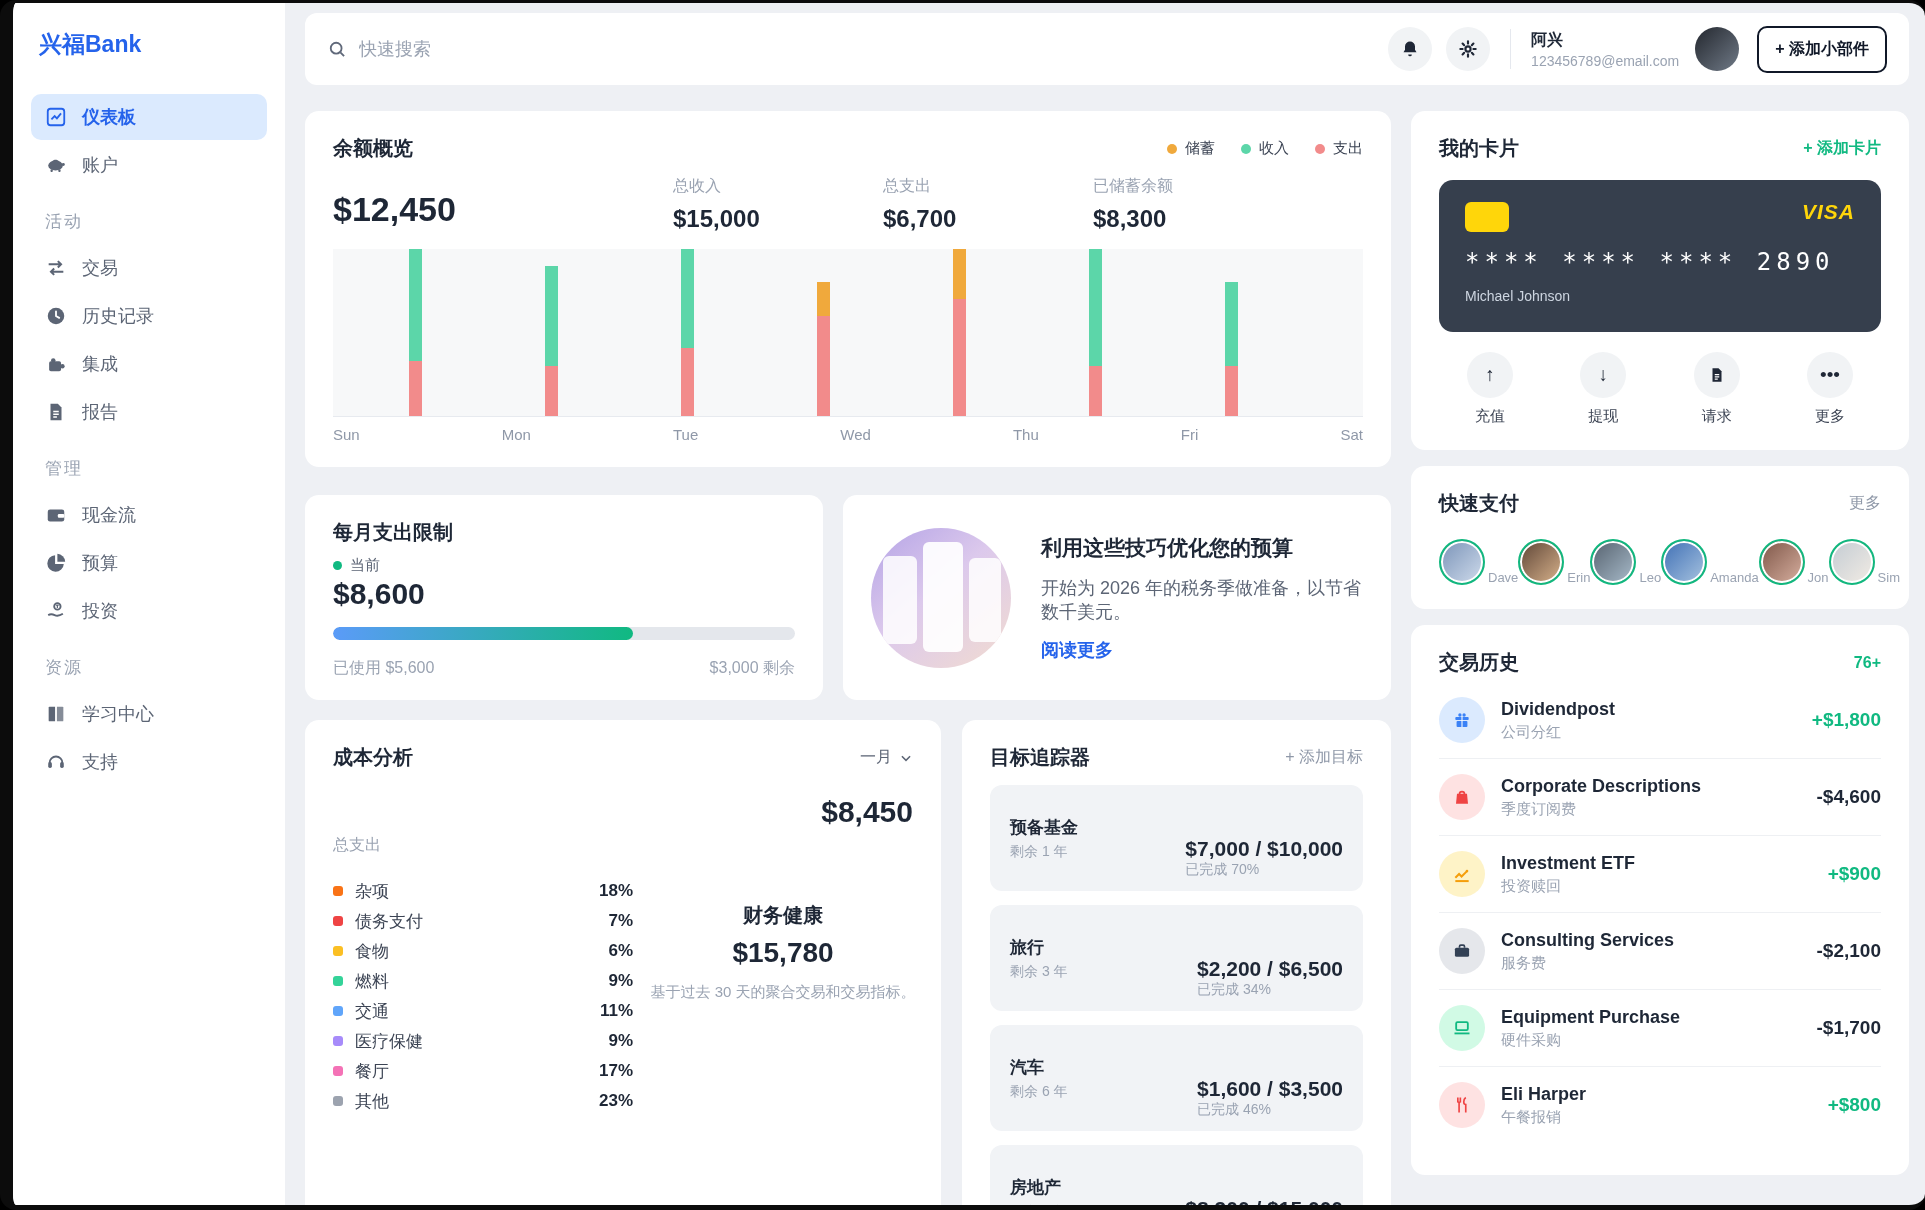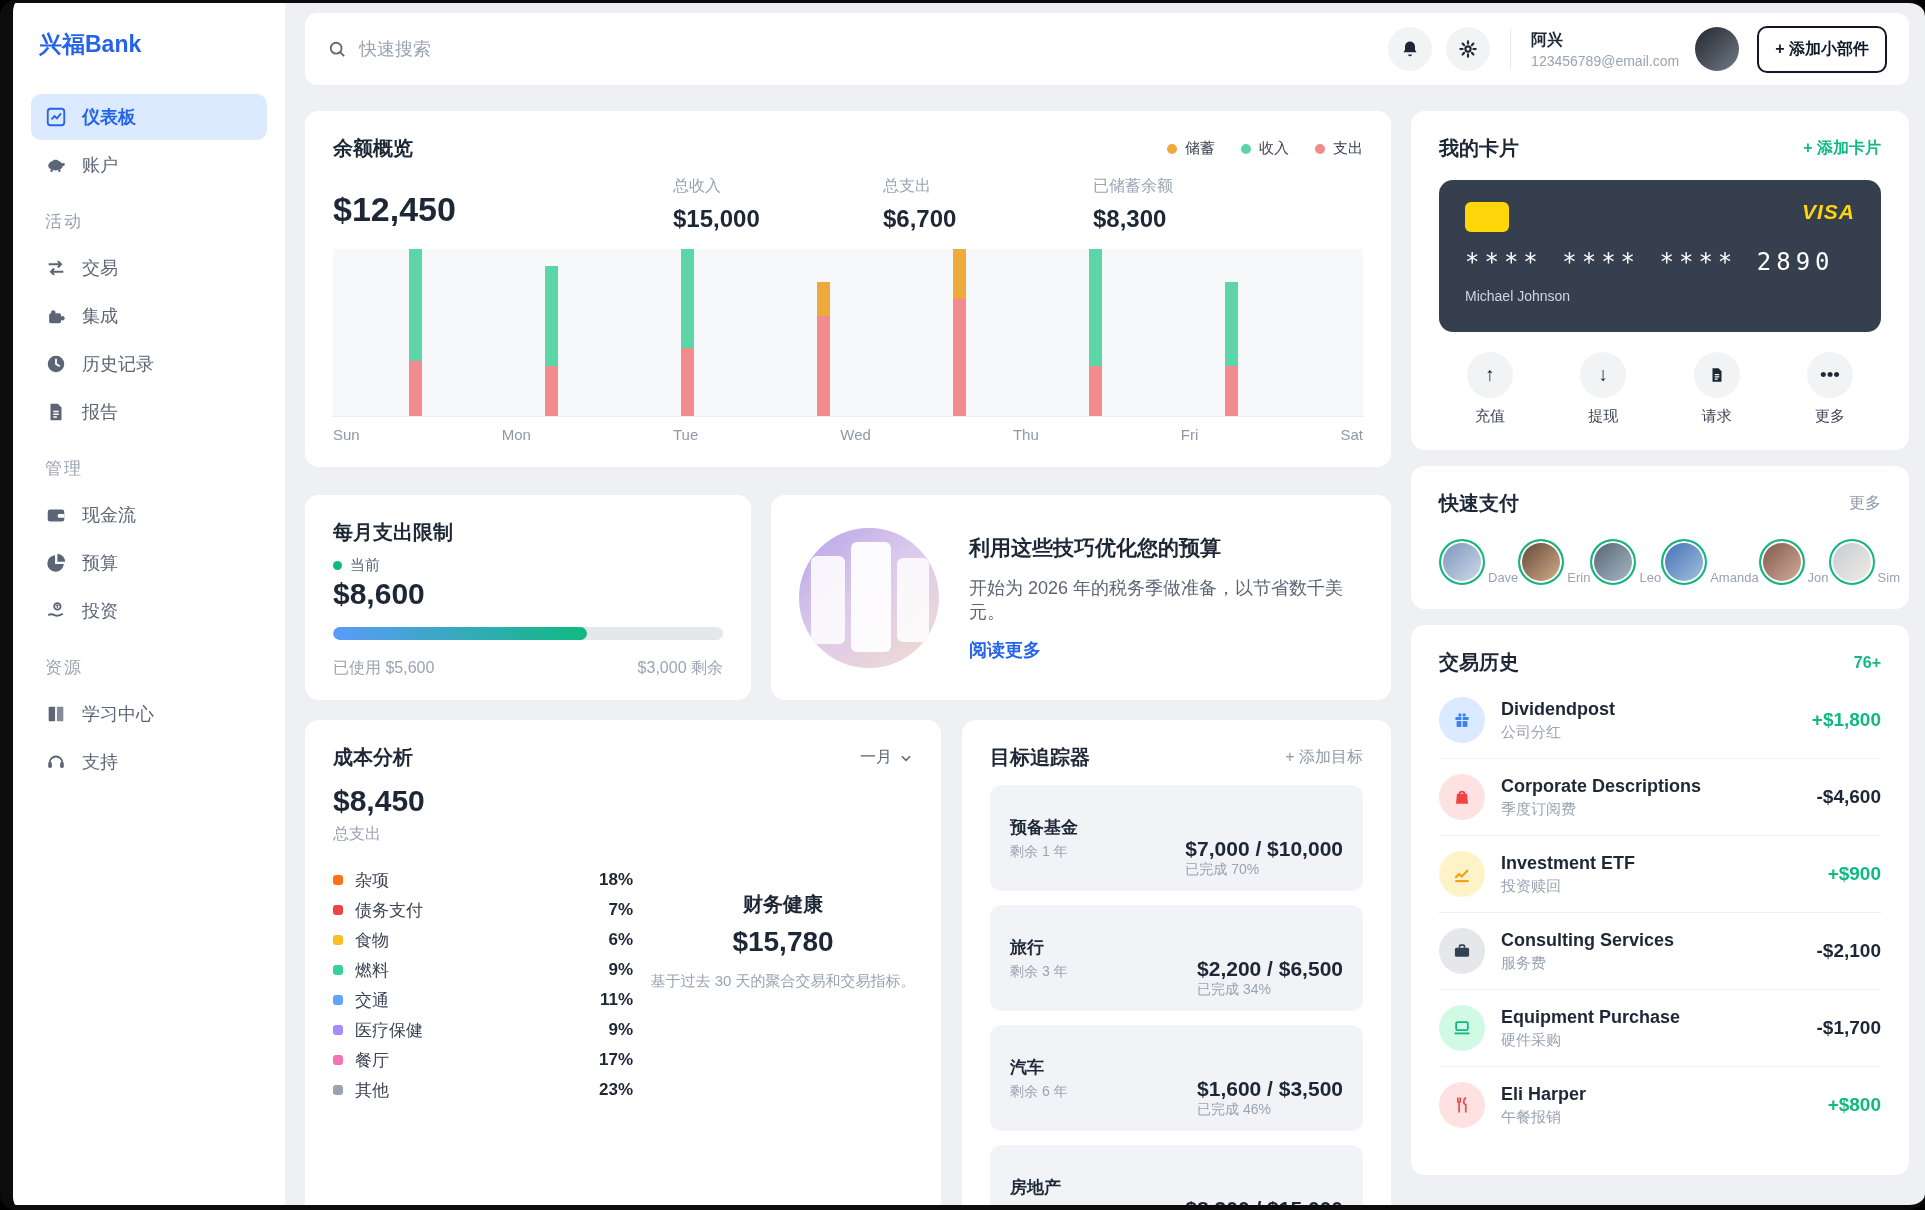--- a/index.html
+++ b/index.html
@@ -56,21 +56,21 @@
   .chart-wrap{margin-top:16px;}
   .chart-plot{position:relative;height:168px;background:#f7f8f9;border-bottom:1px solid #e7eaef;}
   .bar{position:absolute;bottom:0;width:13px;height:100%;display:flex;flex-direction:column-reverse;}
   .bar .seg{width:100%;}
   .chart-labels{display:flex;justify-content:space-between;margin-top:9px;font-size:15px;color:#8f98a8;}
   .balance-foot{border-top:1px solid #eef0f3;margin-top:18px;padding-top:16px;display:flex;justify-content:space-between;
     font-size:15px;color:#8f98a8;}
   .balance-foot b{color:#1e2736;}
   
   .row2{display:flex;gap:20px;margin-top:28px;}
-  .limit-card{width:446px;flex:0 0 auto;height:205px;}
+  .limit-card{width:518px;flex:0 0 auto;height:205px;}
   .cur-line{display:flex;align-items:center;gap:8px;font-size:15px;color:#5c6575;margin-top:10px;}
   .cur-dot{width:9px;height:9px;border-radius:50%;background:#10b981;}
   .limit-amount{font-size:30px;font-weight:bold;color:#1e2736;margin-top:2px;}
   .progress{height:13px;border-radius:7px;background:#e4e7ec;margin-top:16px;overflow:hidden;}
   .progress-fill{height:100%;border-radius:7px;background:linear-gradient(90deg,#5b9bf8,#10b981);}
   .limit-foot{display:flex;justify-content:space-between;font-size:16px;color:#9aa3b2;margin-top:18px;}
   .tips-card{flex:1;display:flex;align-items:center;gap:30px;height:205px;}
   .tips-img{width:140px;height:140px;border-radius:50%;flex:0 0 auto;position:relative;overflow:hidden;
     background:linear-gradient(140deg,#b4a3e6 0%,#dcc9ec 45%,#f2dcd0 100%);}
   .tips-img .shot{position:absolute;background:rgba(255,255,255,.85);border-radius:6px;}
@@ -78,21 +78,21 @@
   .tips-img .s2{left:52px;top:14px;width:40px;height:110px;background:rgba(255,255,255,.92);}
   .tips-img .s3{left:98px;top:30px;width:32px;height:84px;}
   .tips-title{font-size:21px;font-weight:bold;color:#1e2736;}
   .tips-body{font-size:18px;color:#5c6575;margin-top:14px;}
   .tips-link{font-size:18px;font-weight:bold;color:#2563eb;margin-top:14px;cursor:pointer;}
   
   .row3{display:flex;gap:21px;margin-top:20px;flex:1;}
   .cost-card{width:636px;flex:0 0 auto;}
   .period{display:flex;align-items:center;gap:7px;font-size:16px;color:#5c6575;cursor:pointer;}
   .period svg{width:14px;height:14px;color:#5c6575;}
-  .cost-amount{font-size:30px;font-weight:bold;color:#1e2736;margin-top:13px;}
+  .cost-amount{font-size:30px;font-weight:bold;color:#1e2736;margin-top:24px;text-align:right;}
   .cost-amount-label{font-size:16px;color:#9aa3b2;margin-top:6px;}
   .cost-body{display:flex;margin-top:20px;}
   .cat-list{width:300px;flex:0 0 auto;}
   .cat-row{display:flex;align-items:center;height:30px;}
   .cat-dot{width:10px;height:10px;border-radius:3px;margin-right:12px;flex:0 0 auto;}
   .cat-label{font-size:17px;color:#3c4454;flex:1;}
   .cat-pct{font-size:17px;font-weight:bold;color:#1e2736;}
   .health{flex:1;text-align:center;padding-top:26px;}
   .health-title{font-size:20px;font-weight:bold;color:#1e2736;}
   .health-value{font-size:28px;font-weight:bold;color:#1e2736;margin-top:8px;}
@@ -176,36 +176,36 @@
       <span class="ico">
         <svg viewBox="0 0 24 24" fill="none" stroke="currentColor" stroke-width="2.2">
             <path d="M4 8h13M14 4.5L17.5 8 14 11.5"></path>
             <path d="M20 16H7M10 12.5L6.5 16l3.5 3.5"></path>
           </svg>
       </span>
       <span>交易</span>
     </div>
     <div class="nav-item">
       <span class="ico">
+        <svg viewBox="0 0 24 24">
+            <circle cx="12" cy="12" r="9" fill="currentColor"></circle>
+            <path d="M12 7v5l3.5 2" stroke="#fff" stroke-width="2" fill="none" stroke-linecap="round"></path>
+          </svg>
+      </span>
+      <span>历史记录</span>
+    </div>
+    <div class="nav-item">
+      <span class="ico">
         <svg viewBox="0 0 24 24" fill="currentColor">
             <rect x="4.5" y="9" width="13" height="11" rx="2"></rect>
             <circle cx="9" cy="8" r="2.4"></circle>
             <circle cx="19" cy="14.5" r="2.4"></circle>
           </svg>
       </span>
       <span>集成</span>
-    </div>
-    <div class="nav-item">
-      <span class="ico">
-        <svg viewBox="0 0 24 24">
-            <circle cx="12" cy="12" r="9" fill="currentColor"></circle>
-            <path d="M12 7v5l3.5 2" stroke="#fff" stroke-width="2" fill="none" stroke-linecap="round"></path>
-          </svg>
-      </span>
-      <span>历史记录</span>
     </div>
     <div class="nav-item">
       <span class="ico">
         <svg viewBox="0 0 24 24">
             <path d="M6 3h8l4 4v14H6z" fill="currentColor"></path>
             <path d="M9 11.5h6M9 14.5h6M9 17.5h4" stroke="#fff" stroke-width="1.6"></path>
           </svg>
       </span>
       <span>报告</span>
     </div>

